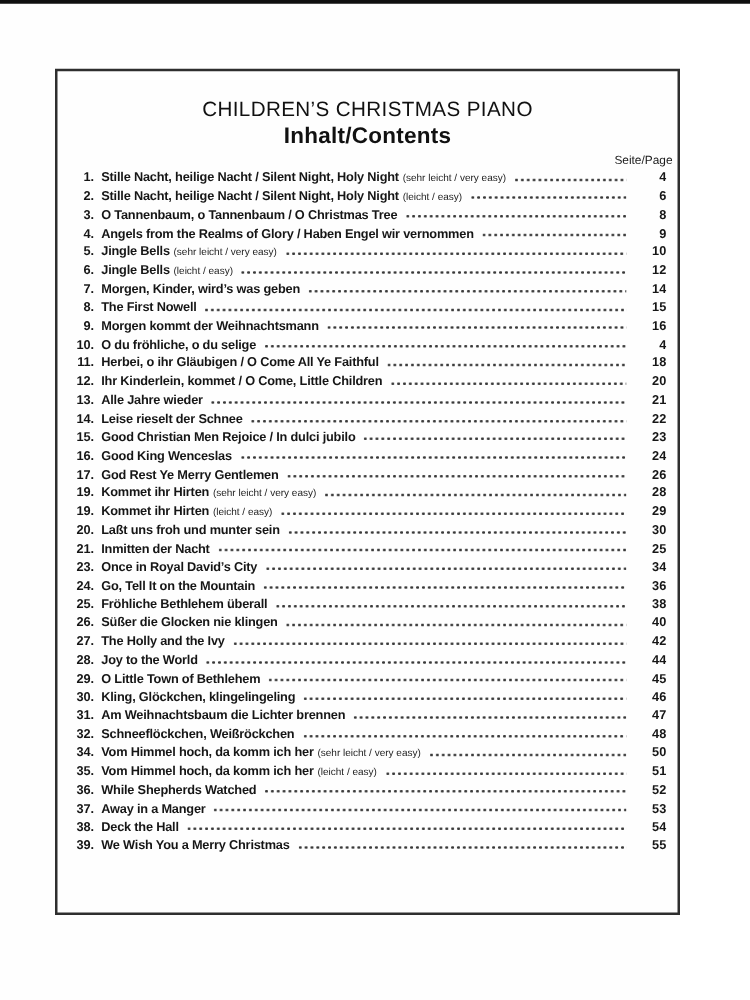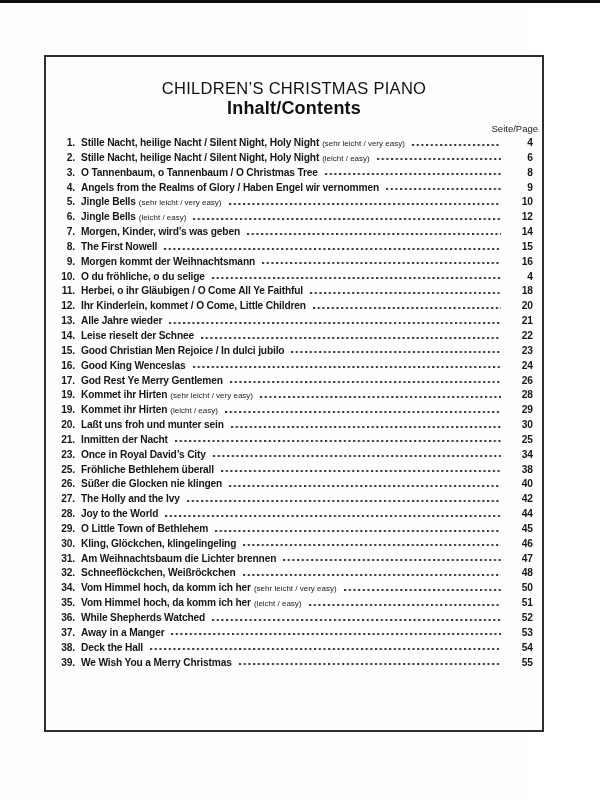--- a/index.html
+++ b/index.html
@@ -242,20 +242,26 @@
     <span class="leader"></span>
     <span class="pg">25</span>
   </li>
         <li class="row">
     <span class="num">23.</span>
     <span class="title"><span>Once in Royal David’s City</span></span>
     <span class="leader"></span>
     <span class="pg">34</span>
   </li>
         <li class="row">
+    <span class="num">24.</span>
+    <span class="title"><span>Go, Tell It on the Mountain</span></span>
+    <span class="leader"></span>
+    <span class="pg">36</span>
+  </li>
+        <li class="row">
     <span class="num">25.</span>
     <span class="title"><span>Fröhliche Bethlehem überall</span></span>
     <span class="leader"></span>
     <span class="pg">38</span>
   </li>
         <li class="row">
     <span class="num">26.</span>
     <span class="title"><span>Süßer die Glocken nie klingen</span></span>
     <span class="leader"></span>
     <span class="pg">40</span>

